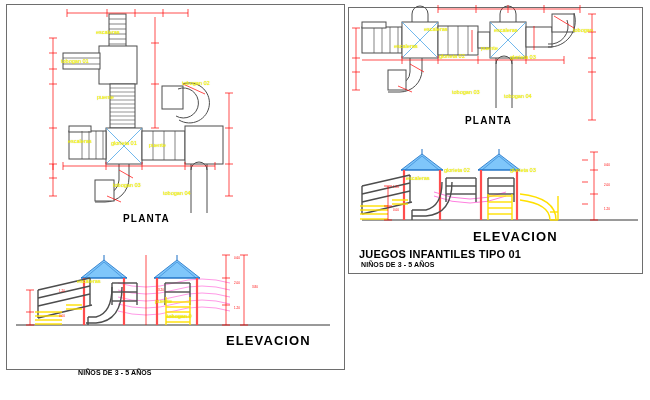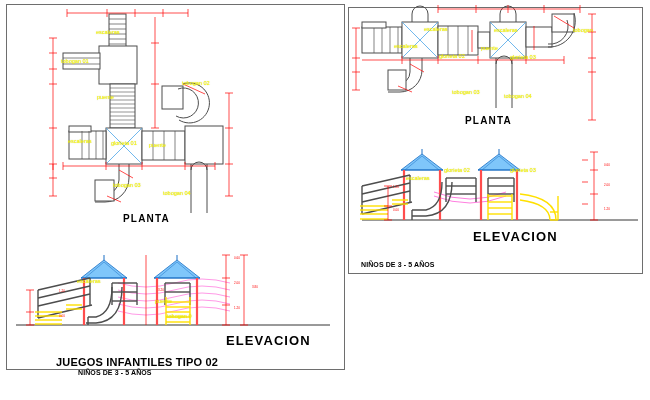--- a/index.html
+++ b/index.html
@@ -408,25 +408,25 @@
       <line x1="242" y1="82" x2="250" y2="82"></line>
       <line x1="234" y1="22" x2="240" y2="22"></line>
       <line x1="234" y1="44" x2="240" y2="44"></line>
       <line x1="234" y1="66" x2="240" y2="66"></line>
     </g>
   </svg>
   </div>
 
   <div class="ttl planta" style="left:123px;top:213px;">PLANTA</div>
   <div class="ttl elev" style="left:226px;top:333px;">ELEVACION</div>
-  <div class="ttl big" style="left:56px;top:356px;">JUEGOS INFANTILES  TIPO 02</div>
   <div class="ttl sub" style="left:78px;top:369px;">NIÑOS DE 3 - 5 AÑOS</div>
 
   <div class="ttl planta" style="left:465px;top:115px;">PLANTA</div>
   <div class="ttl elev" style="left:473px;top:229px;">ELEVACION</div>
+  <div class="ttl big" style="left:359px;top:248px;">JUEGOS INFANTILES TIPO 01</div>
   <div class="ttl sub" style="left:361px;top:261px;">NIÑOS DE 3 - 5 AÑOS</div>
 
   <div id="overlay" style="position:absolute;left:0;top:0;width:650px;height:400px;">
       <div class="lbl" style="left: 96px; top: 29px;">escaleras</div>
       <div class="lbl" style="left: 61px; top: 58px;">tobogan 01</div>
       <div class="lbl" style="left: 97px; top: 94px;">puente</div>
       <div class="lbl" style="left: 182px; top: 80px;">tobogan 02</div>
       <div class="lbl" style="left: 68px; top: 138px;">escaleras</div>
       <div class="lbl" style="left: 111px; top: 140px;">glorieta 01</div>
       <div class="lbl" style="left: 149px; top: 142px;">puente</div>

